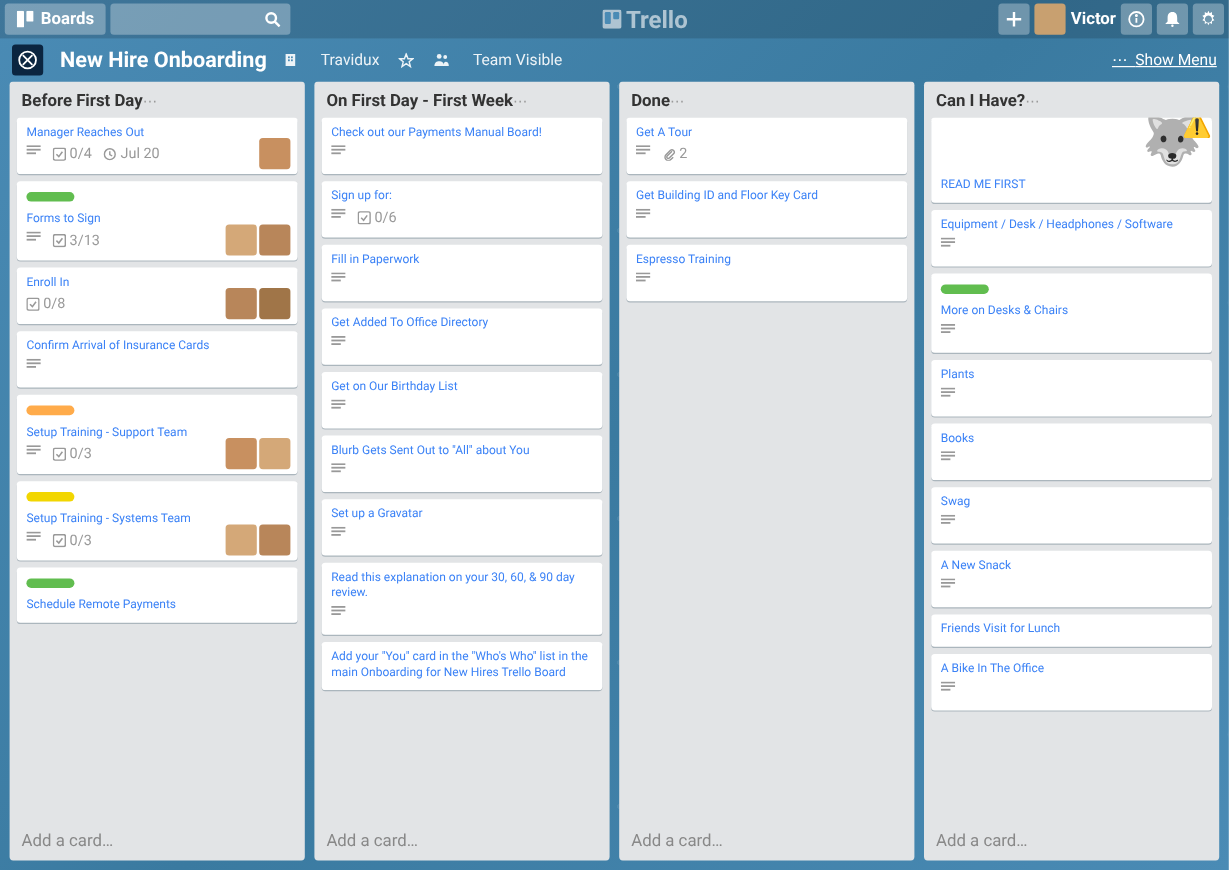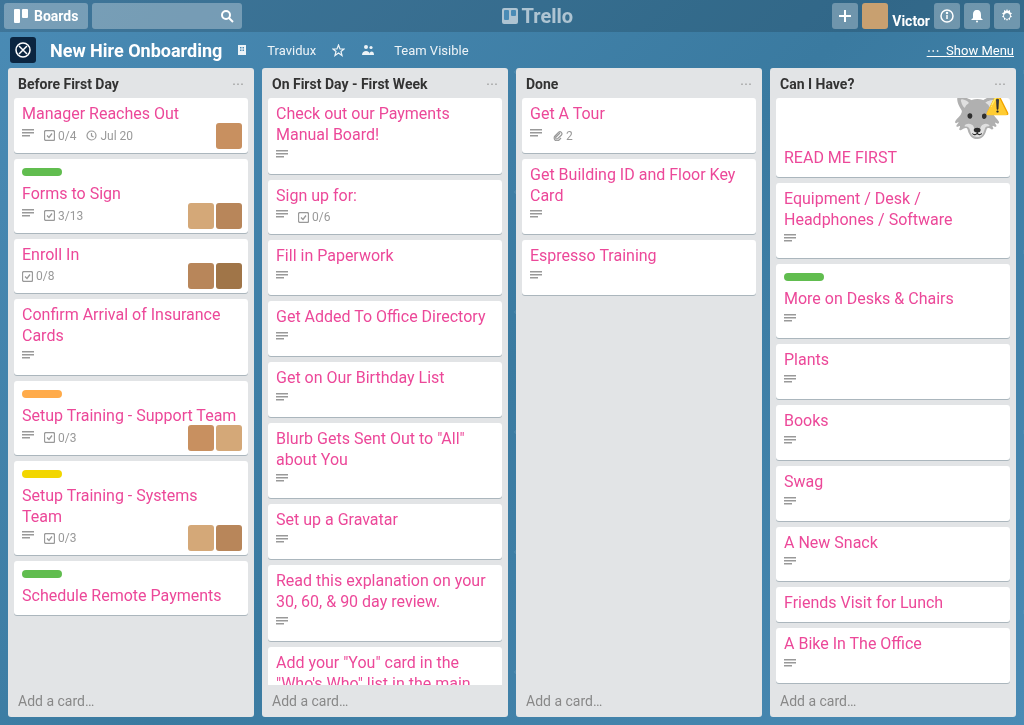--- a/index.html
+++ b/index.html
@@ -1,41 +1,41 @@
 <!DOCTYPE html>
 <html><head>
 <meta charset="utf-8">
 <style>
 * { margin: 0; padding: 0; box-sizing: border-box; font-family: -apple-system, BlinkMacSystemFont, "Segoe UI", Roboto, Helvetica, Arial, sans-serif; }
 body { background: linear-gradient(135deg, #4a8bb5 0%, #3a7aa0 50%, #4a8bb5 100%); width: 1024px; height: 725px; overflow: hidden; position: relative; }
 body::before { content: ""; position: absolute; inset: 0; background-image: radial-gradient(circle at 30% 60%, rgba(255,255,255,0.08) 2px, transparent 2px), radial-gradient(circle at 70% 40%, rgba(255,255,255,0.05) 3px, transparent 3px); background-size: 120px 120px, 180px 180px; pointer-events: none; }
 .header { height: 32px; background: rgba(0,0,0,0.15); display: flex; align-items: center; padding: 0 4px; position: relative; z-index: 2; }
-.header-left, .header-right { display: flex; align-items: flex-end; gap: 4px; }
+.header-left, .header-right { display: flex; align-items: center; gap: 4px; }
 .header-center { flex: 1; display: flex; justify-content: center; align-items: center; }
 .header-btn { background: rgba(255,255,255,0.3); border: none; color: #fff; font-weight: 700; font-size: 14px; padding: 4px 10px; border-radius: 3px; display: inline-flex; align-items: center; gap: 6px; cursor: pointer; height: 26px; }
 .search-box { background: rgba(255,255,255,0.3); border-radius: 3px; width: 150px; height: 26px; display: flex; align-items: center; justify-content: flex-end; padding: 0 8px; }
 .logo { color: rgba(255,255,255,0.6); font-weight: 700; font-size: 20px; display: flex; align-items: center; gap: 4px; }
 .avatar { width: 26px; height: 26px; border-radius: 3px; background: #c8a070; display: inline-block; }
 .user-name { color: #fff; font-weight: 700; font-size: 14px; }
 .icon-btn { background: rgba(255,255,255,0.3); border: none; color: #fff; width: 26px; height: 26px; border-radius: 3px; display: inline-flex; align-items: center; justify-content: center; cursor: pointer; }
 .board-header { height: 36px; display: flex; align-items: center; padding: 4px 10px; gap: 14px; color: #fff; position: relative; z-index: 2; }
 .board-logo { width: 26px; height: 26px; border-radius: 3px; background: #0b2540; display: inline-flex; align-items: center; justify-content: center; }
 .board-title { font-size: 18px; font-weight: 700; color: #fff; }
 .board-meta { display: flex; align-items: center; gap: 16px; font-size: 13px; color: rgba(255,255,255,0.9); }
 .board-meta span { display: inline-flex; align-items: center; gap: 19px; cursor: pointer; }
 .show-menu { margin-left: auto; color: #fff; font-size: 13px; text-decoration: underline; cursor: pointer; }
 .board-canvas { display: flex; gap: 8px; padding: 0 8px 8px; height: calc(725px - 68px); overflow-x: auto; position: relative; z-index: 2; }
 .list { background: #e2e4e6; border-radius: 3px; width: 246px; flex-shrink: 0; display: flex; flex-direction: column; max-height: 100%; }
-.list-header { padding: 8px 10px 6px; display: flex; align-items: center; justify-content: space-between; }
+.list-header { padding: 8px 10px 6px; display: flex; align-items: center; }
 .list-title { font-size: 14px; font-weight: 700; color: #333; }
 .list-menu { color: #999; font-size: 12px; cursor: pointer; }
 .list-cards { padding: 0 6px; overflow-y: auto; flex: 1; }
 .card { background: #fff; border-radius: 3px; box-shadow: 0 1px 0 rgba(9,45,66,0.25); margin-bottom: 6px; padding: 6px 8px 4px; cursor: pointer; position: relative; }
 .card-label { display: inline-block; width: 40px; height: 8px; border-radius: 4px; margin-bottom: 4px; }
-.card-title { font-size: 16px; color: #ec4899; line-height: 1.3; margin-bottom: 4px; }
+.card-title { font-size: 10px; color: #3b82f6; line-height: 1.3; margin-bottom: 4px; }
 .card-badges { display: flex; align-items: flex-start; gap: 10px; font-size: 12px; color: #999; min-height: 20px; }
 .badge { display: inline-flex; align-items: center; gap: 3px; }
 .card-members { position: absolute; bottom: 4px; right: 6px; display: flex; gap: 2px; }
 .member { width: 26px; height: 26px; border-radius: 3px; background: #d0a070; }
 .add-card { padding: 8px 10px; color: #888; font-size: 14px; cursor: pointer; }
 .husky { position: absolute; top: -4px; right: 8px; font-size: 40px; }
 svg { display: block; }
 </style>
 </head>
 <body>

